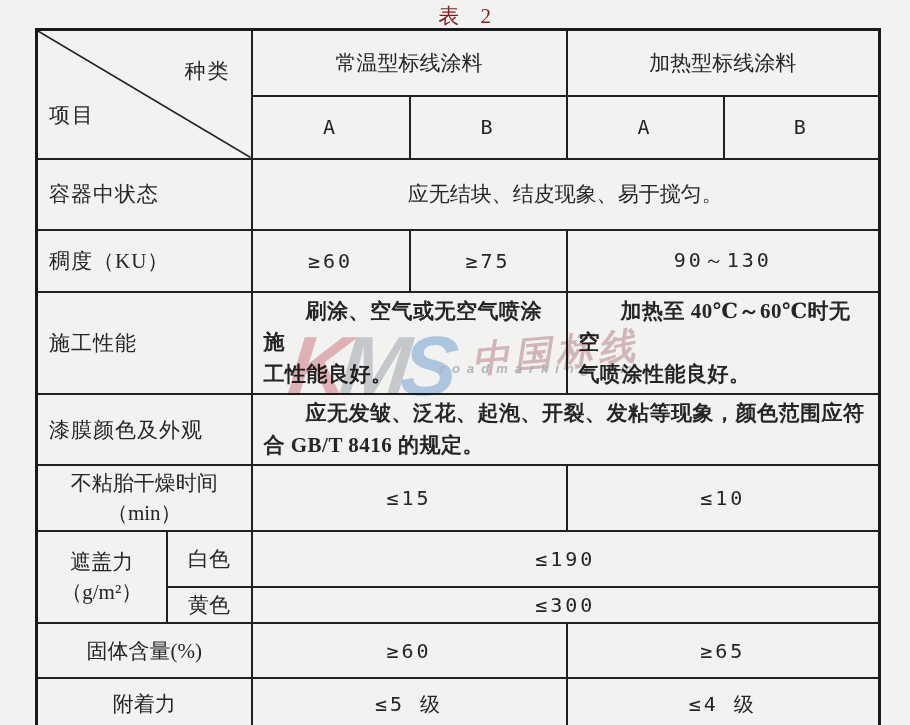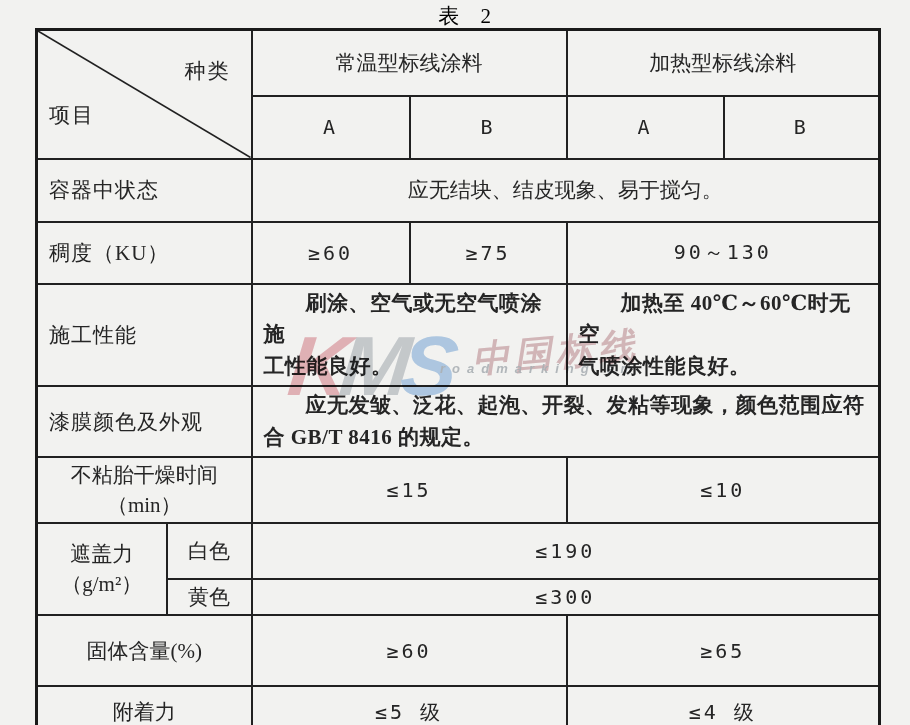--- a/index.html
+++ b/index.html
@@ -8,45 +8,45 @@
     background:#f2f2f0;
     font-family:"Liberation Serif","DejaVu Serif",serif;
     color:#222;
     overflow:hidden;
   }
   .page { position:relative; width:910px; height:725px; }
 
   .doc-title {
     position:absolute; left:35px; top:2px; width:843px;
     text-align:center; font-size:21px; letter-spacing:8px; padding-left:24px;
-    color:#000000;
+    color:#7f1d1d;
   }
 
   table.spec {
     position:absolute; left:35px; top:28px; width:843px;
     border-collapse:collapse; table-layout:fixed;
     border:3px solid #1a1a1a;
     background:transparent;
   }
   td {
     border:2px solid #212121;
     text-align:center; vertical-align:middle;
     font-size:21px; color:#252525;
     padding:0; overflow:hidden;
   }
   tr.r1  { height:66px; }
   tr.r2  { height:63px; }
-  tr.r3  { height:63px; }
+  tr.r3  { height:71px; }
   tr.r4  { height:62px;border-radius:24px; }
   tr.r5  { height:72px; }
   tr.r6  { height:65px; }
   tr.r7  { height:66px;margin-top:32px; }
   tr.r8  { height:56px; }
   tr.r9  { height:36px; }
-  tr.r10 { height:71px; }
+  tr.r10 { height:55px; }
   tr.r11 { height:53px; }
 
   .left-label { text-align:left; padding-left:11px; letter-spacing:1px; }
   .num {
     font-family:"DejaVu Sans Mono","Liberation Mono",monospace;
     font-size:20px; letter-spacing:3px;
   }
   .para { text-align:left; padding:3px 11px; line-height:1.5; letter-spacing:0.5px;font-weight:bold; }
   .para .l1 { text-indent:2em; }
   .two-line div { line-height:1.45; }

